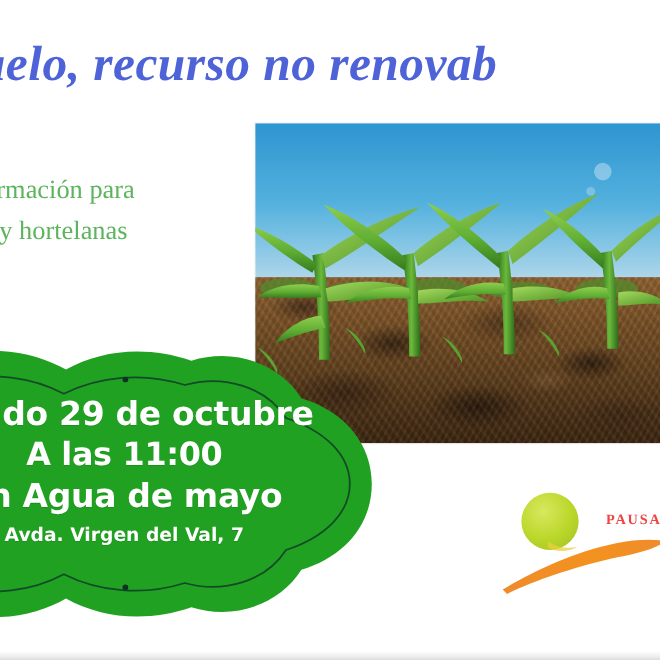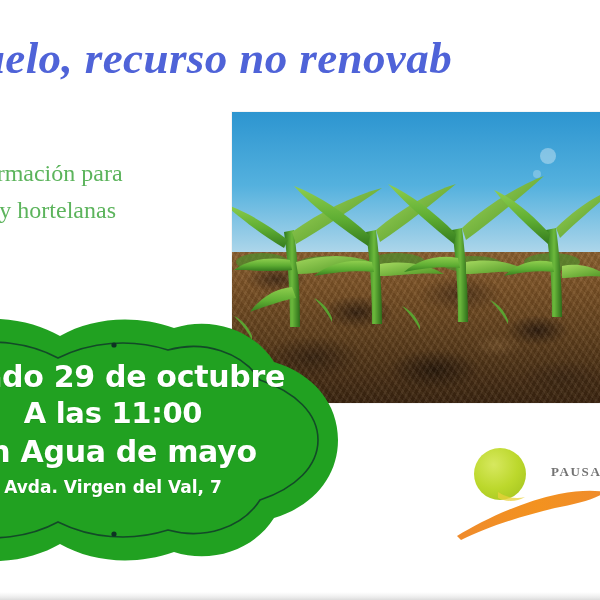--- a/index.html
+++ b/index.html
@@ -82,21 +82,21 @@
   .bt-time{font-size:29px;line-height:38px;letter-spacing:-0.3px;}
   .bt-place{font-size:30px;line-height:40px;letter-spacing:-0.3px;}
   .bt-addr{font-size:17px;line-height:30px;letter-spacing:0px;}
 
   
   .logo{position:absolute;left:455px;top:440px;width:150px;height:110px;}
   .logo-word{
     position:absolute;left:551px;top:464px;
     font-family:"Liberation Serif", serif;
     font-size:13px;font-weight:bold;letter-spacing:1.6px;
-    color:#737373;white-space:nowrap;
+    color:#ef4444;white-space:nowrap;
   }
 
   
   .bottomband{position:absolute;left:0;bottom:0;width:600px;height:8px;
     background:linear-gradient(to bottom,#ffffff 0%,#f4f4f4 40%,#eaeaea 70%,#dcdcdc 100%);}
 </style>
 </head>
 <body>
 
 <div id="poster">

